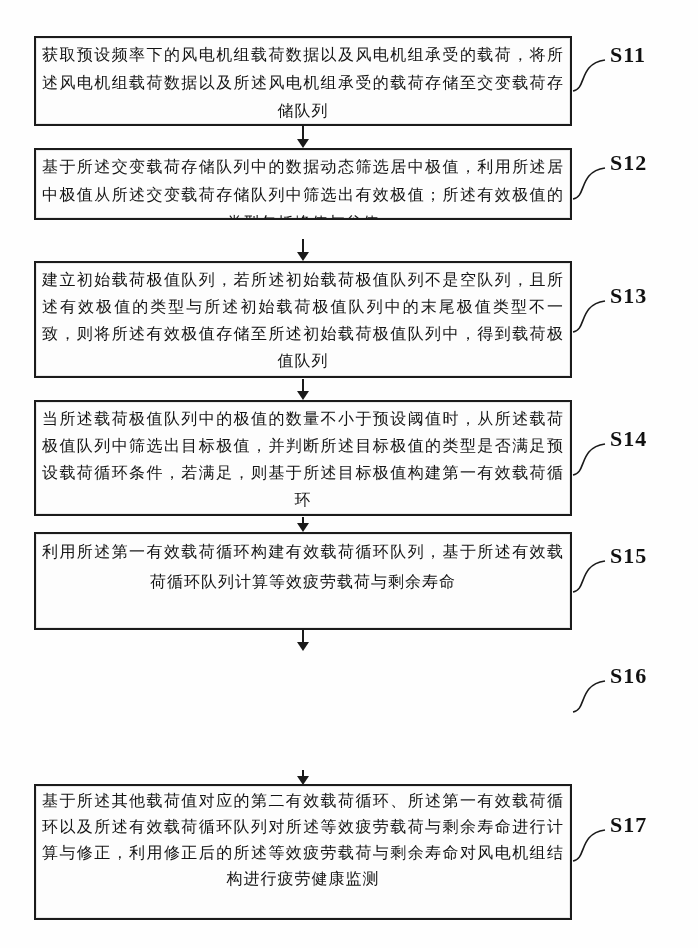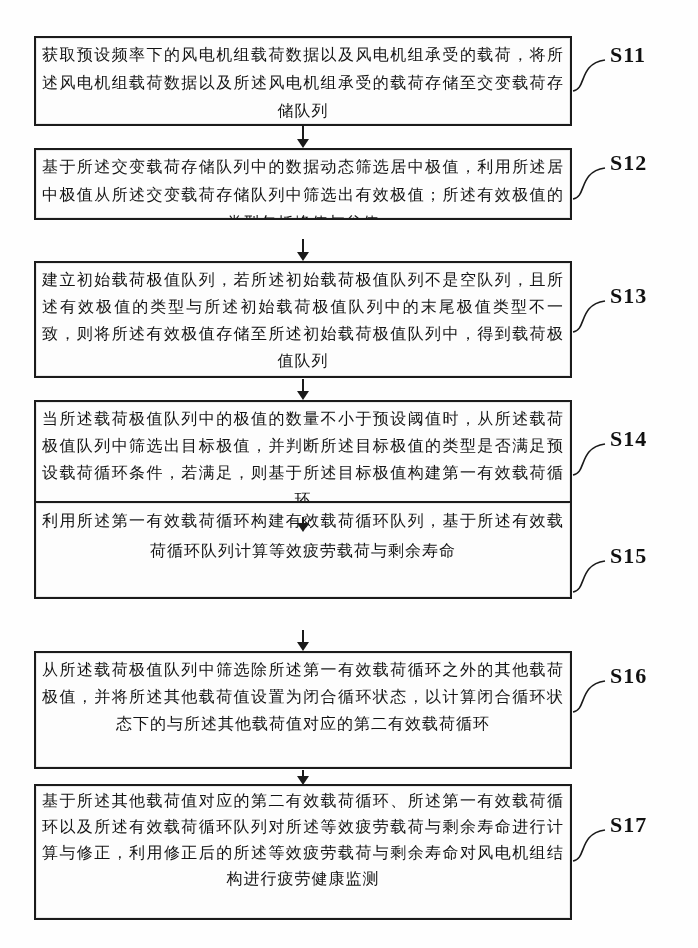--- a/index.html
+++ b/index.html
@@ -32,21 +32,21 @@
     font-size:16px;
     letter-spacing:1px;
     text-align:justify;
     text-align-last:center;
     text-justify:inter-ideograph;
   }
   .b1{top:36px;height:90px;}  .b1 p{line-height:28px;}
   .b2{top:148px;height:72px;} .b2 p{line-height:28px;}
   .b3{top:261px;height:117px;}.b3 p{line-height:27px;}
   .b4{top:400px;height:116px;}.b4 p{line-height:27px;}
-  .b5{top:501px;height:98px;} .b5 p{line-height:30px;}
+  .b5{top:532px;height:98px;} .b5 p{line-height:30px;}
   .b6{top:651px;height:118px;}.b6 p{line-height:27px;}
   .b7{top:784px;height:136px;}.b7 p{line-height:26px;padding-top:2px;border-radius:31px;}
   
   .arrow{
     position:absolute;
     left:302px;
     width:2px;
     background:#1a1a1a;
   }
   .arrow::after{
@@ -102,23 +102,20 @@
   </div>
   <div class="box b4">
     <p>当所述载荷极值队列中的极值的数量不小于预设阈值时，从所述载荷极值队列中筛选出目标极值，并判断所述目标极值的类型是否满足预设载荷循环条件，若满足，则基于所述目标极值构建第一有效载荷循环</p>
   </div>
   <div class="box b3">
     <p>建立初始载荷极值队列，若所述初始载荷极值队列不是空队列，且所述有效极值的类型与所述初始载荷极值队列中的末尾极值类型不一致，则将所述有效极值存储至所述初始载荷极值队列中，得到载荷极值队列</p>
   </div>
   <div class="box b5">
     <p>利用所述第一有效载荷循环构建有效载荷循环队列，基于所述有效载荷循环队列计算等效疲劳载荷与剩余寿命</p>
   </div>
-  <div class="box b6">
-    <p>从所述载荷极值队列中筛选除所述第一有效载荷循环之外的其他载荷极值，并将所述其他载荷值设置为闭合循环状态，以计算闭合循环状态下的与所述其他载荷值对应的第二有效载荷循环</p>
-  </div>
   <div class="box b7">
     <p>基于所述其他载荷值对应的第二有效载荷循环、所述第一有效载荷循环以及所述有效载荷循环队列对所述等效疲劳载荷与剩余寿命进行计算与修正，利用修正后的所述等效疲劳载荷与剩余寿命对风电机组结构进行疲劳健康监测</p>
   </div>
 
   <div class="arrow a1"></div>
   <div class="arrow a2"></div>
   <div class="arrow a3"></div>
   <div class="arrow a4"></div>
   <div class="arrow a5"></div>
   <div class="arrow a6"></div>

